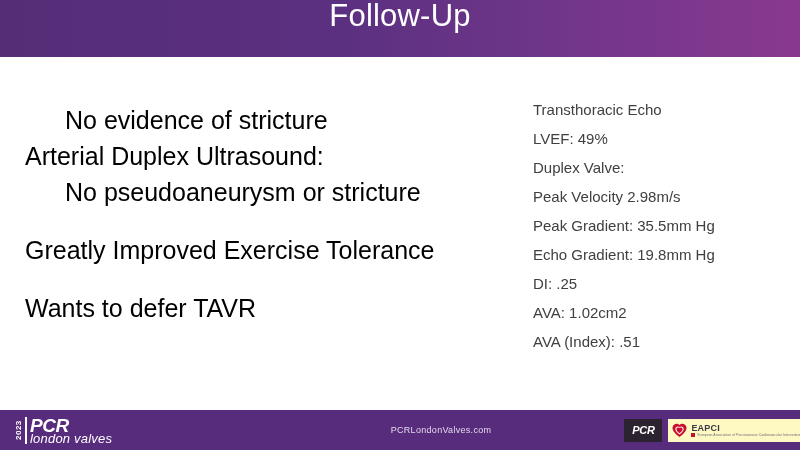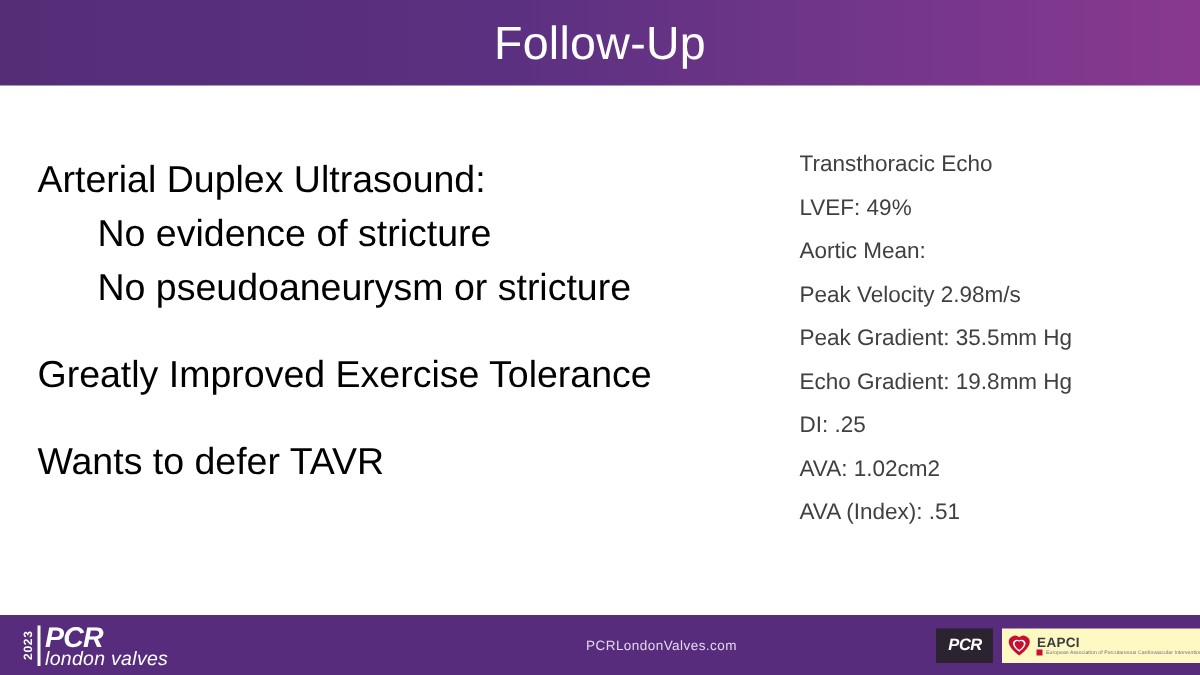--- a/index.html
+++ b/index.html
@@ -26,21 +26,21 @@
 
   
   .title-bar {
     position: absolute;
     left: 0;
     top: 0;
     width: 800px;
     height: 57px;
     background: linear-gradient(90deg, #542D77 0%, #5B3080 42%, #72368A 72%, #88398F 100%);
     display: flex;
-    align-items: center;
+    align-items: flex-start;
     justify-content: center;
   }
   .title-text {
     color: #ffffff;
     font-size: 31px;
     font-weight: 400;
     letter-spacing: 0.2px;
     line-height: 1;
     white-space: nowrap;
   }
@@ -239,33 +239,33 @@
 
 <div class="slide">
 
   <div class="title-bar">
     <div class="title-text">Follow-Up</div>
   </div>
 
   <div class="body-area">
 
     <div class="left-col">
+      <div class="left-line indent">No evidence of stricture</div>
       <div class="left-line">Arterial Duplex Ultrasound:</div>
-      <div class="left-line indent">No evidence of stricture</div>
       <div class="left-line indent">No pseudoaneurysm or stricture</div>
       <div class="left-gap"></div>
       <div class="left-line">Greatly Improved Exercise Tolerance</div>
       <div class="left-gap"></div>
       <div class="left-line">Wants to defer TAVR</div>
     </div>
 
     <div class="right-col">
       <div class="right-line">Transthoracic Echo</div>
       <div class="right-line">LVEF: 49%</div>
-      <div class="right-line">Aortic Mean:</div>
+      <div class="right-line">Duplex Valve:</div>
       <div class="right-line">Peak Velocity 2.98m/s</div>
       <div class="right-line">Peak Gradient: 35.5mm Hg</div>
       <div class="right-line">Echo Gradient: 19.8mm Hg</div>
       <div class="right-line">DI: .25</div>
       <div class="right-line">AVA: 1.02cm2</div>
       <div class="right-line">AVA (Index): .51</div>
     </div>
 
   </div>
 

